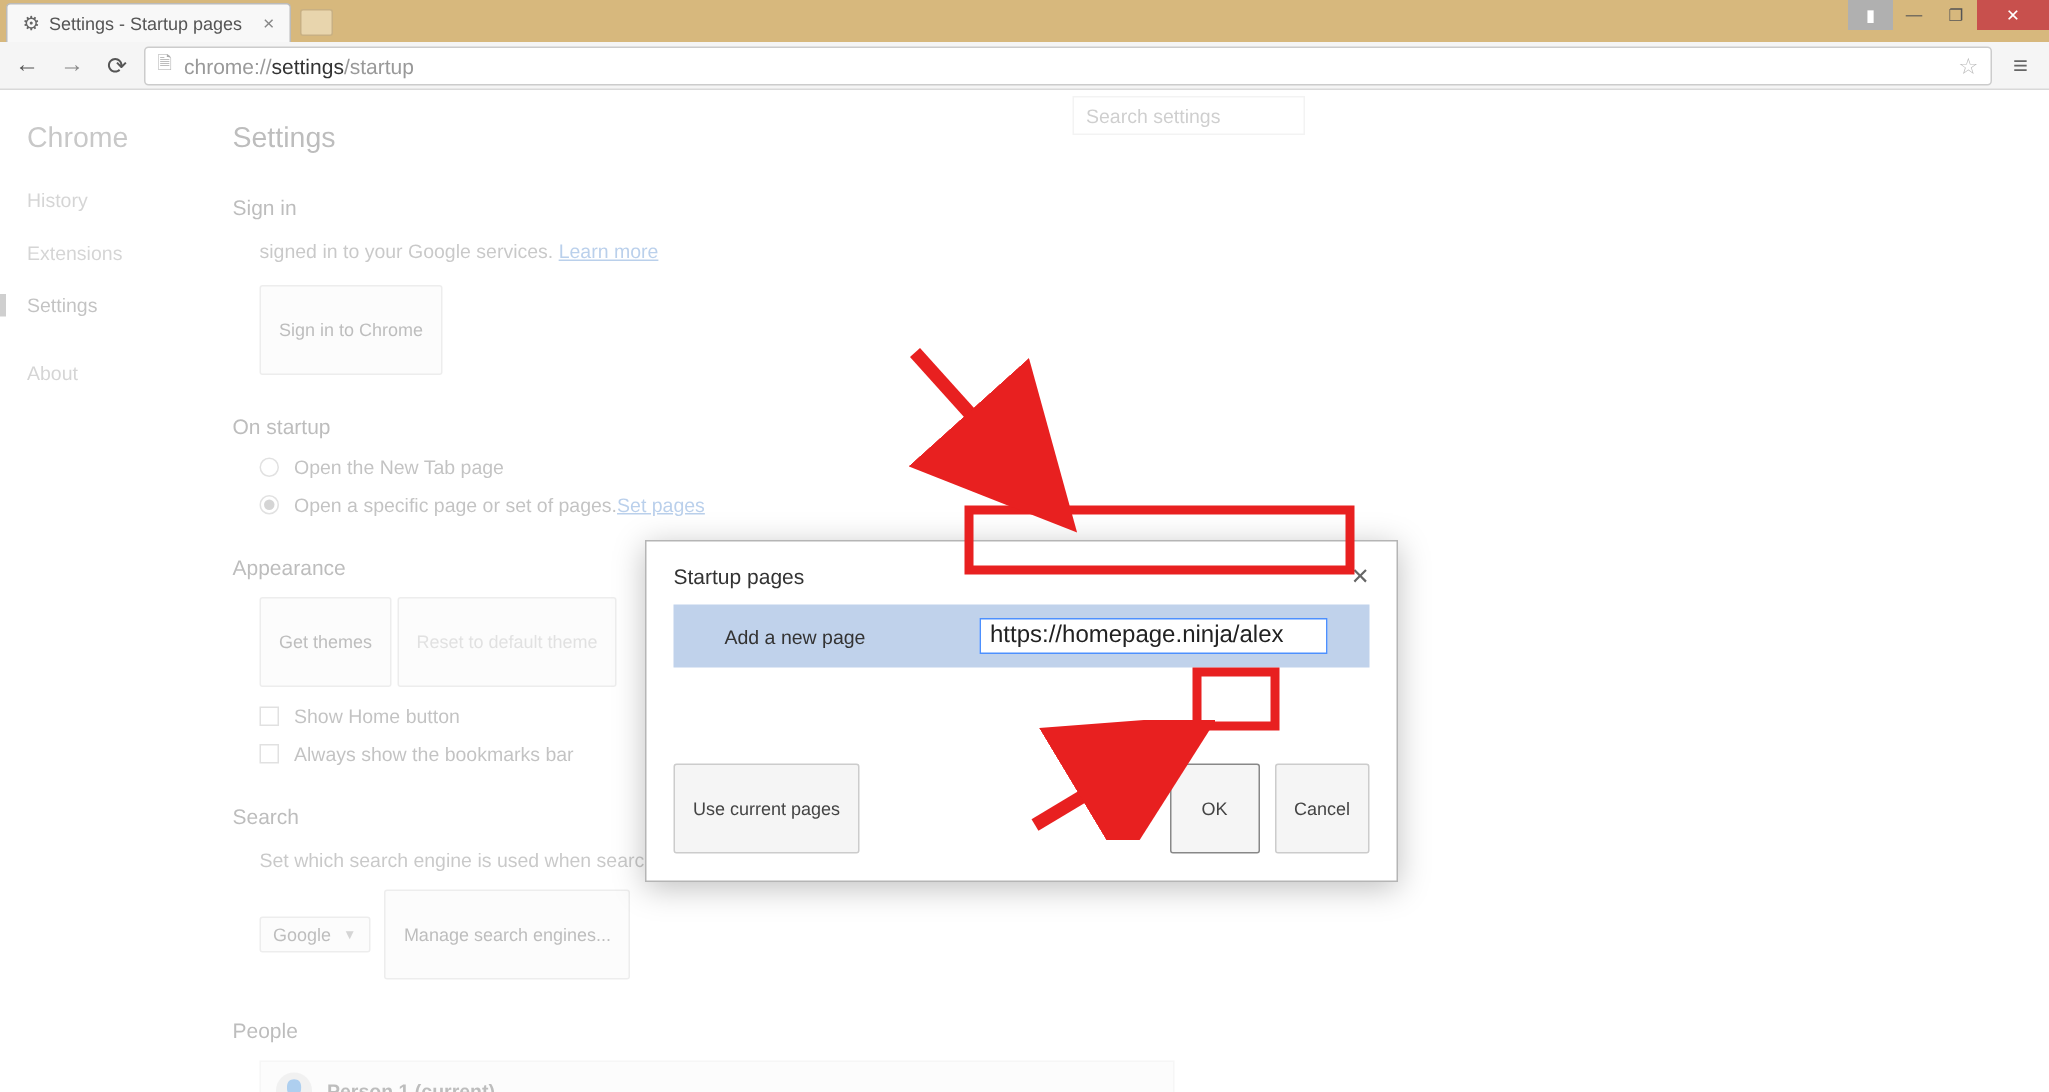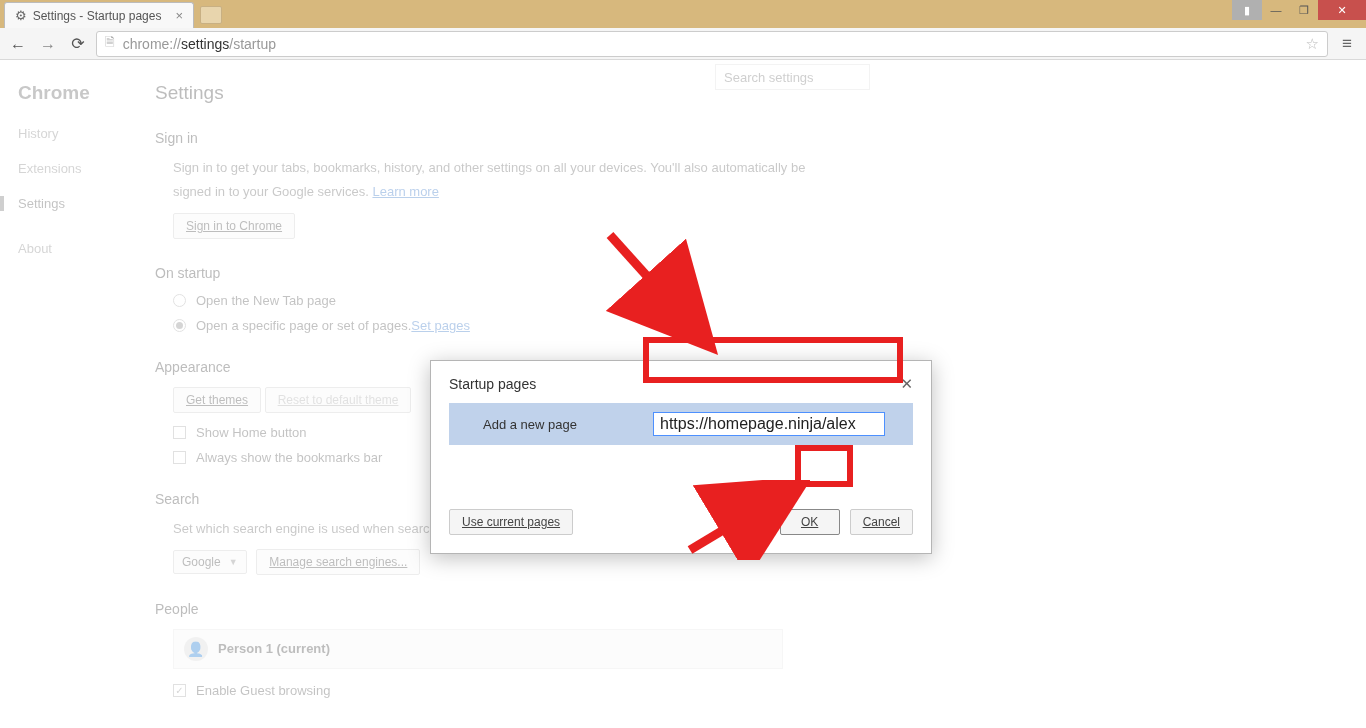--- a/index.html
+++ b/index.html
@@ -24,35 +24,35 @@
 .omnibox .page-icon { margin-right: 8px; color: #aaa; font-size: 12px; }
 .omnibox .url-dark { color: #333; }
 .omnibox .star { margin-left: auto; color: #bbb; font-size: 15px; }
 .menu-btn { width: 26px; height: 26px; display: flex; align-items: center; justify-content: center; font-size: 17px; color: #666; cursor: pointer; }
 
 
 .content { position: relative; height: calc(728px - 60px); background: #fff; }
 .overlay { position: absolute; inset: 0; background: rgba(255,255,255,0.65); z-index: 5; pointer-events: none; }
 
 .sidebar { position: absolute; left: 0; top: 0; width: 145px; padding: 22px 18px; }
-.sidebar h2 { color: #626262; font-size: 19px; font-weight: 700; margin-bottom: 22px; }
+.sidebar h2 { color: #626262; font-size: 19px; font-weight: 400; margin-bottom: 22px; }
 .sidebar a { display: block; color: #888; font-size: 13px; text-decoration: none; margin-bottom: 20px; }
 .sidebar a.sel { color: #555; border-left: 4px solid #777; margin-left: -18px; padding-left: 14px; }
 
 .main { position: absolute; left: 155px; top: 0; right: 0; padding: 22px 0; }
 .main-inner { width: 720px; }
 .main h1 { color: #424242; font-size: 19px; font-weight: 400; margin-bottom: 26px; }
 .search-set { position: absolute; left: 560px; top: 4px; width: 155px; height: 26px; border: 1px solid #ddd; font-size: 13px; padding: 0 8px; color: #999; }
 
 .section { margin-bottom: 26px; }
 .section h3 { color: #424242; font-size: 14px; font-weight: 400; margin-bottom: 12px; }
 .section .body { padding-left: 18px; font-size: 13px; color: #666; }
 .section .body p { line-height: 1.5; margin-bottom: 4px; }
 .link { color: #3b78c7; text-decoration: underline; cursor: pointer; }
-.btn { display: inline-block; background: #f5f5f5; border: 1px solid #ccc; border-radius: 2px; padding: 5px 12px; font-size: 12px; color: #444; cursor: pointer; text-decoration: underline; }
+.btn { display: inline-block; background: #f5f5f5; border: 1px solid #ccc; border-radius: 2px; padding: 22px 12px; font-size: 12px; color: #444; cursor: pointer; }
 .btn.disabled { color: #aaa; }
 .radio, .check { display: flex; align-items: center; margin-bottom: 10px; font-size: 13px; color: #555; }
 .radio .r { width: 13px; height: 13px; border-radius: 50%; border: 1px solid #aaa; margin-right: 10px; display: flex; align-items: center; justify-content: center; }
 .radio .r.on::after { content: ''; width: 7px; height: 7px; border-radius: 50%; background: #888; }
 .check .c { width: 13px; height: 13px; border: 1px solid #aaa; margin-right: 10px; display: flex; align-items: center; justify-content: center; font-size: 10px; color: #888; }
 .select-box { display: inline-flex; align-items: center; background: #f5f5f5; border: 1px solid #ccc; border-radius: 2px; padding: 4px 8px; font-size: 12px; color: #444; margin-right: 6px; }
 .select-box .caret { margin-left: 8px; font-size: 9px; color: #888; }
 
 .person-row { display: flex; align-items: center; background: #f5f5f5; border: 1px solid #e4e4e4; height: 40px; padding: 0 10px; width: 610px; }
 .avatar { width: 24px; height: 24px; border-radius: 50%; background: #d8d8d8; margin-right: 10px; display:flex; align-items:center; justify-content:center; color:#fff; font-size:14px;}
@@ -121,21 +121,20 @@
   </div>
 
   <div class="main">
     <div class="main-inner">
       <h1>Settings</h1>
       <input class="search-set" placeholder="Search settings" style="">
 
       <div class="section">
         <h3>Sign in</h3>
         <div class="body">
-          <p><span>Sign in to get your tabs, bookmarks, history, and other settings on all your devices. You'll also automatically be</span></p>
           <p><span>signed in to your Google services. </span><span class="link">Learn more</span></p>
           <div style="margin-top:12px;"><span class="btn">Sign in to Chrome</span></div>
         </div>
       </div>
 
       <div class="section">
         <h3>On startup</h3>
         <div class="body">
           <div class="radio">
               <span class="r"></span>

